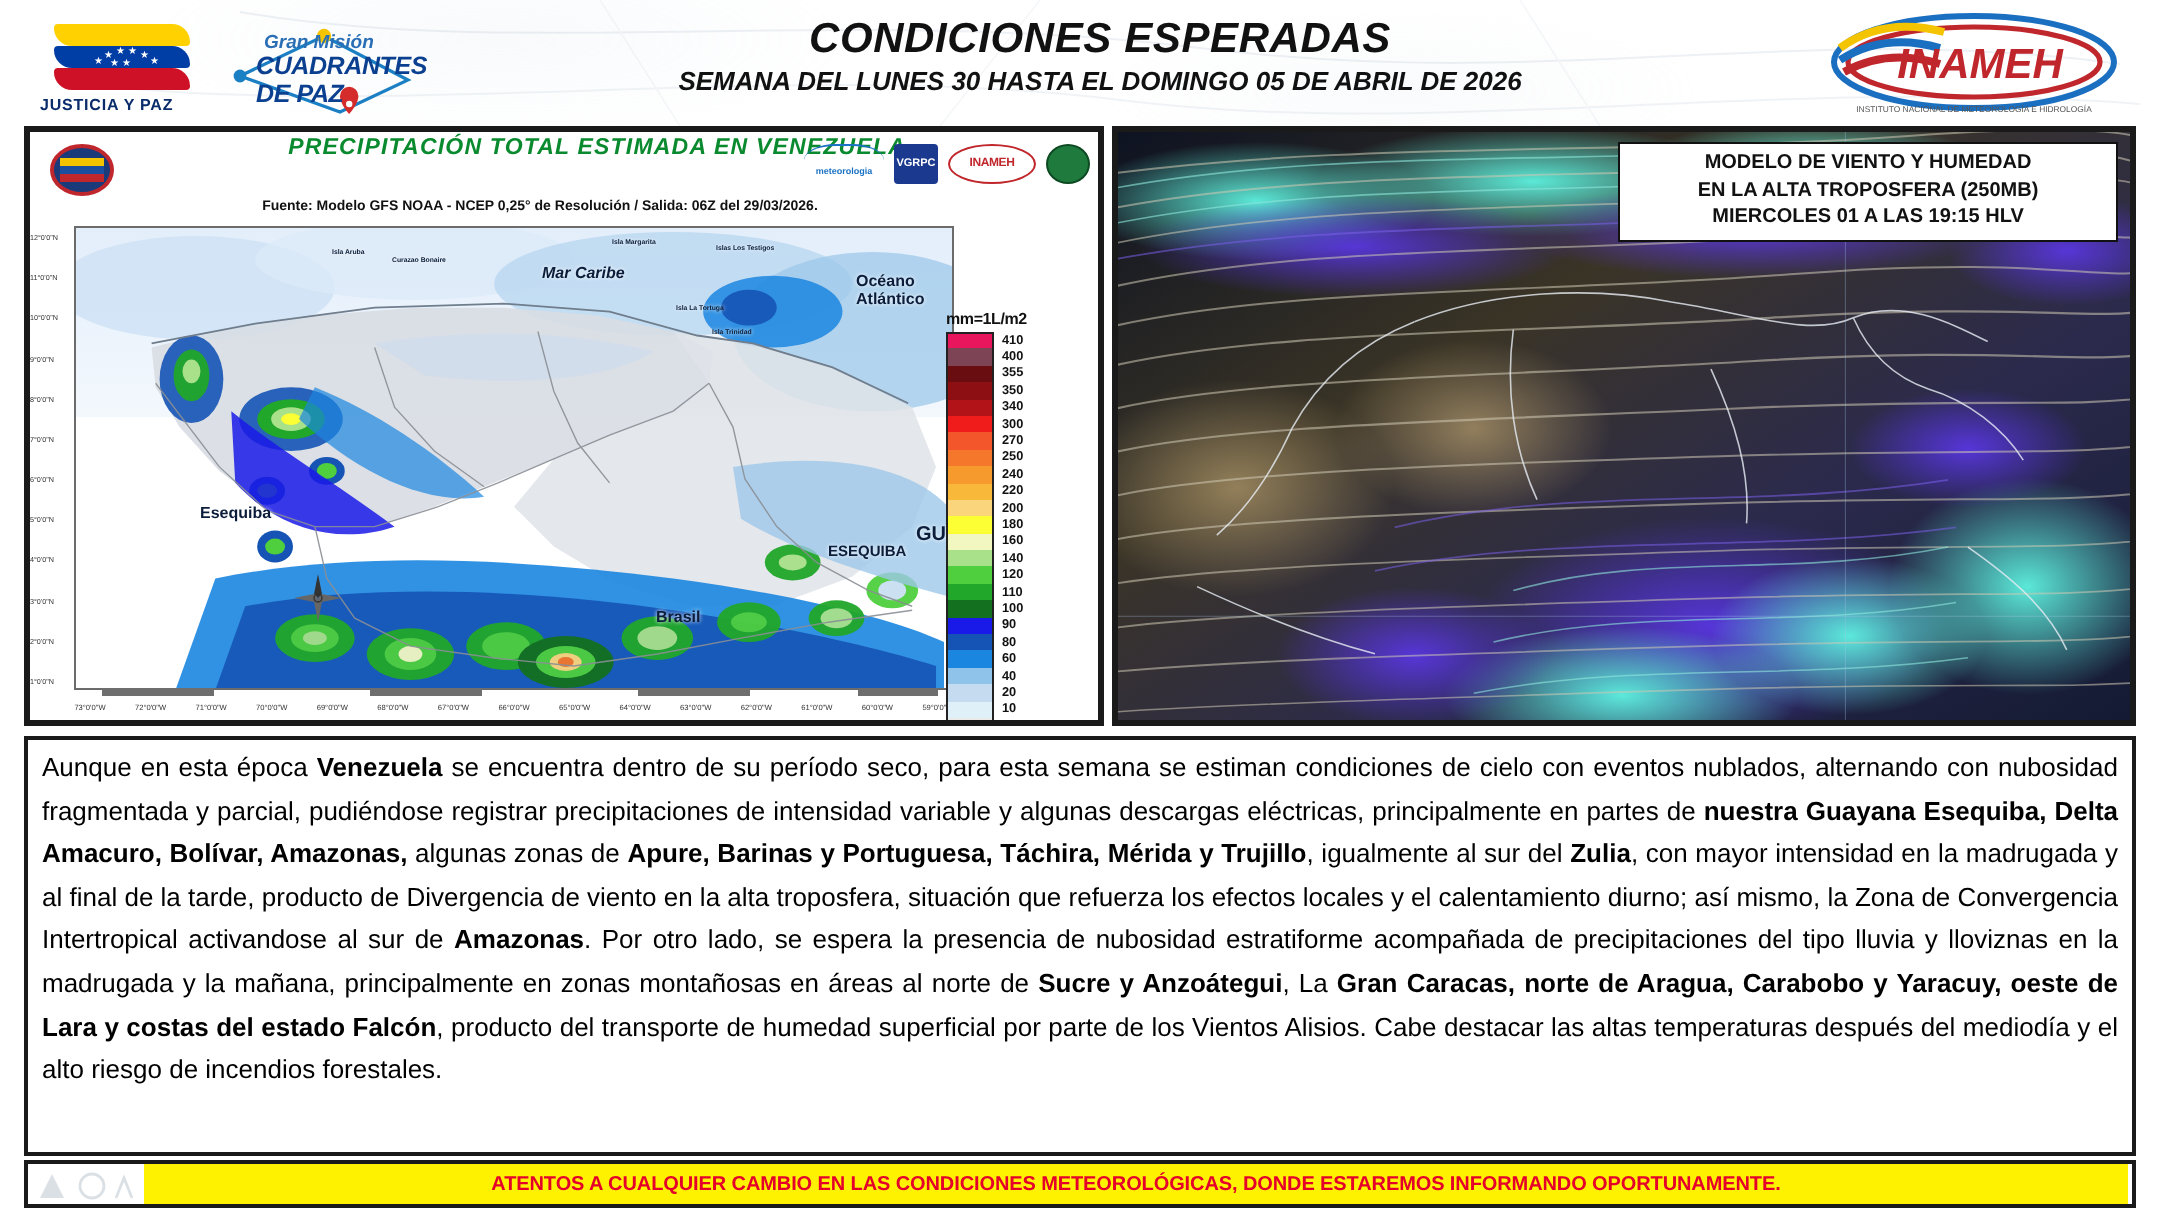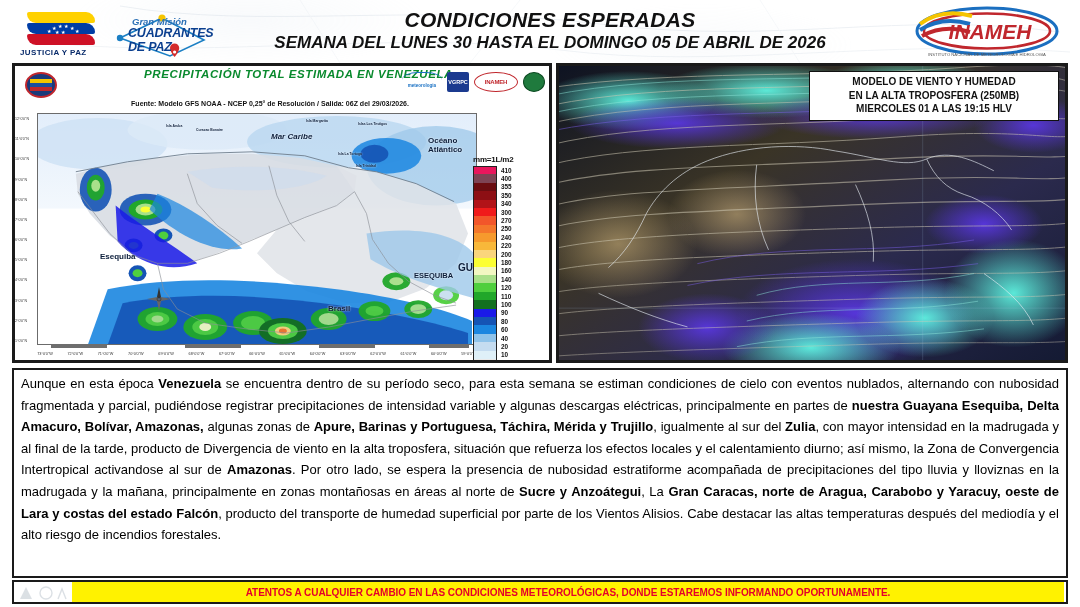--- a/index.html
+++ b/index.html
@@ -55,21 +55,21 @@
 
   .header-title {
     position: absolute; left: 300px; top: 8px; width: 500px;
     text-align: center;
     font-size: 21px; font-weight: bold; font-style: italic; color: #111;
     letter-spacing: .3px;
   }
   .header-sub {
     position: absolute; left: 270px; top: 33px; width: 560px;
     text-align: center;
-    font-size: 17px; font-weight: bold; font-style: italic; color: #111;
+    font-size: 13px; font-weight: bold; font-style: italic; color: #111;
   }
   .logo-inameh { position: absolute; right: 18px; top: 4px; width: 150px; height: 56px; }
 
   
   .panels { position: absolute; left: 0; top: 63px; width: 1080px; height: 302px; }
 
   .panel-left {
     position: absolute; left: 12px; top: 0; width: 540px; height: 300px;
     border: 3px solid #1a1a1a; background: #ffffff; overflow: hidden;
   }

